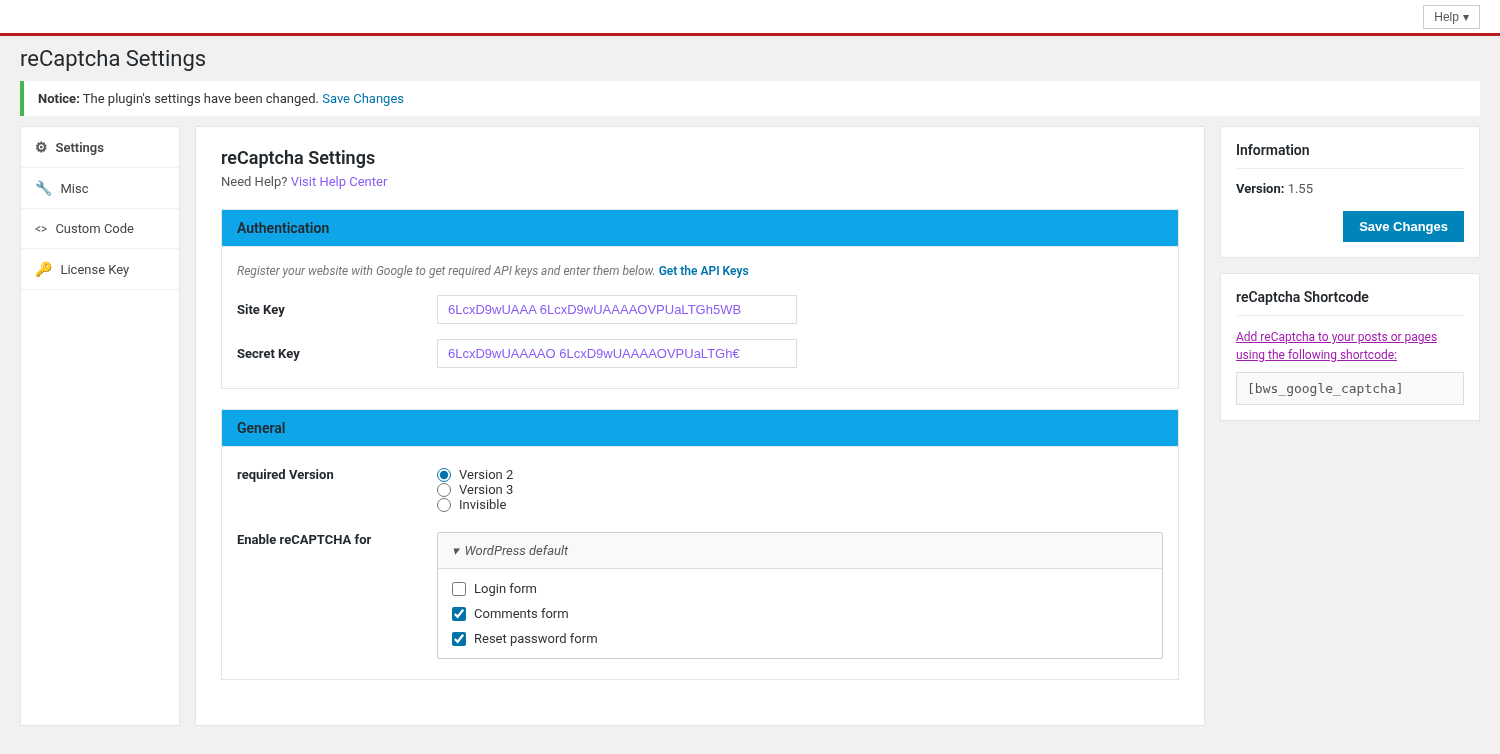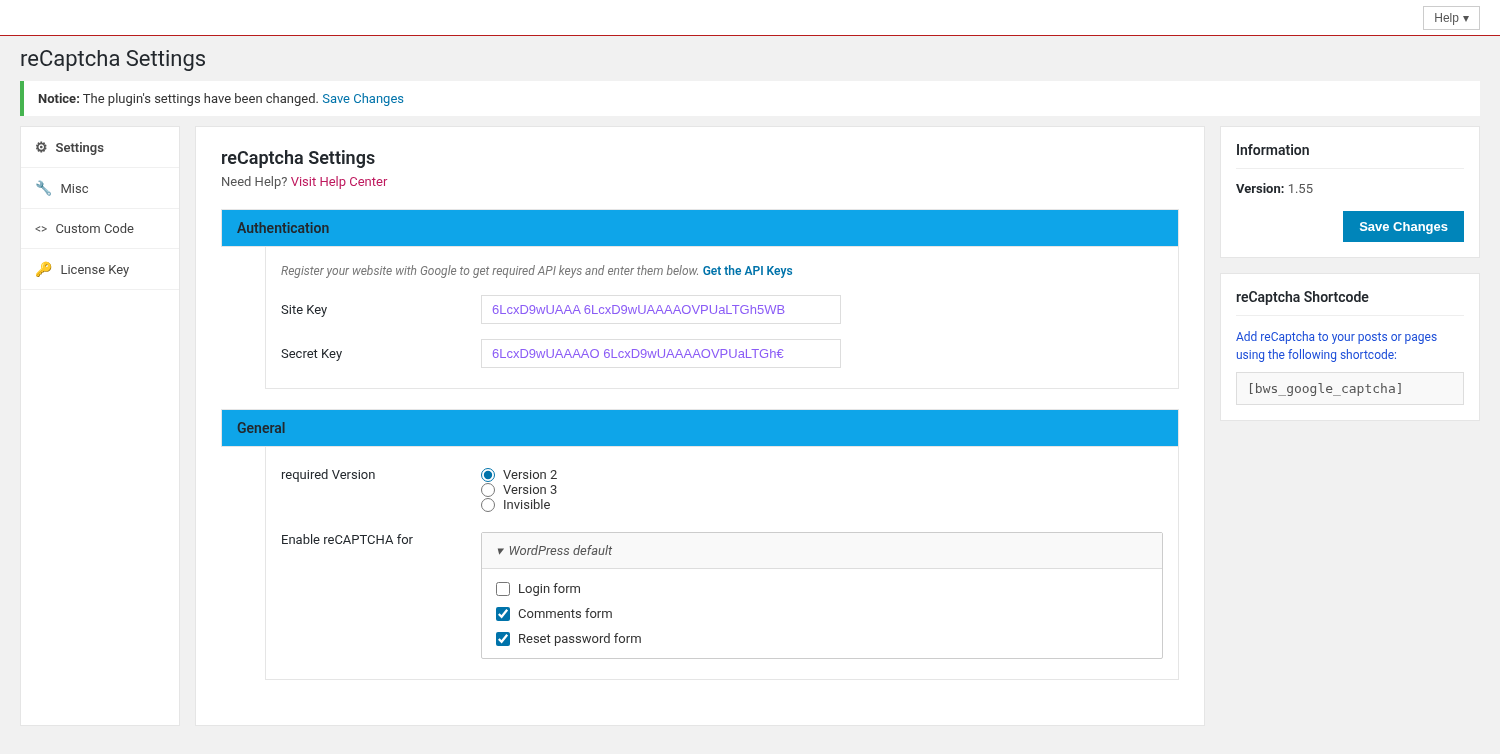--- a/index.html
+++ b/index.html
@@ -4,21 +4,21 @@
   <style>
     * { box-sizing: border-box; margin: 0; padding: 0; }
     body {
       font-family: -apple-system, BlinkMacSystemFont, "Segoe UI", Roboto, sans-serif;
       font-size: 13px;
       background: #f1f1f1;
       color: #333;
     }
     .top-bar {
       background: #fff;
-      border-bottom: 1px solid #b91c1c;
+      border-bottom: 3px solid #b91c1c;
       padding: 0 20px;
       display: flex;
       align-items: center;
       justify-content: space-between;
       height: 36px;
     }
     .page-title {
       font-size: 22px;
       font-weight: 400;
       color: #23282d;
@@ -76,49 +76,48 @@
       font-weight: 600;
       color: #23282d;
       margin-bottom: 6px;
     }
     .help-text {
       font-size: 13px;
       color: #555;
       margin-bottom: 20px;
     }
     .help-text a {
-      color: #be185d;
+      color: #8b5cf6;
       text-decoration: none;
     }
     .section-header {
       background: #0ea5e9;
       border: 1px solid #e5e5e5;
       padding: 10px 15px;
       font-size: 14px;
       font-weight: 600;
       color: #23282d;
       margin-bottom: 0;
     }
     .section-body {
       border: 1px solid #e5e5e5;
       border-top: none;
       padding: 15px 15px 20px;
       margin-bottom: 20px;
-      margin-left: 44px;
     }
     .field-row {
       display: flex;
       align-items: center;
       margin-bottom: 15px;
     }
     .field-row:last-child { margin-bottom: 0; }
     .field-label {
       width: 200px;
       font-size: 13px;
-      font-weight: 400;
+      font-weight: 700;
       color: #23282d;
       flex-shrink: 0;
     }
     .field-input {
       border: 1px solid #ddd;
       padding: 6px 10px;
       font-size: 13px;
       width: 360px;
       color: #8b5cf6;
       background: #fff;
@@ -226,22 +225,23 @@
       padding: 8px 10px;
       font-size: 13px;
       font-family: monospace;
       background: #f9f9f9;
       color: #555;
       width: 100%;
       margin-top: 8px;
     }
     .shortcode-description {
       font-size: 12px;
-      color: #1d4ed8;
+      color: #a21caf;
       line-height: 1.5;
+      text-decoration: underline;
     }
     .help-btn {
       background: #fff;
       border: 1px solid #ccc;
       padding: 4px 10px;
       font-size: 12px;
       cursor: pointer;
       color: #555;
       display: flex;
       align-items: center;

